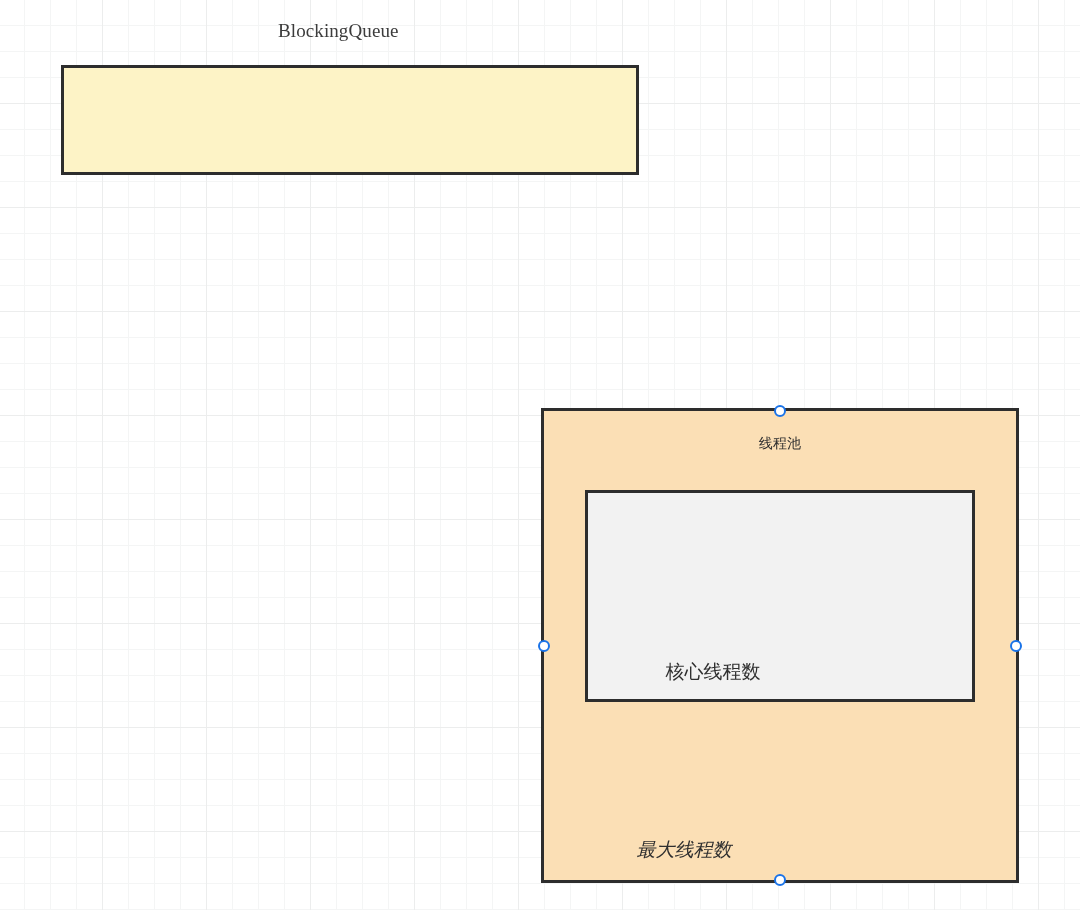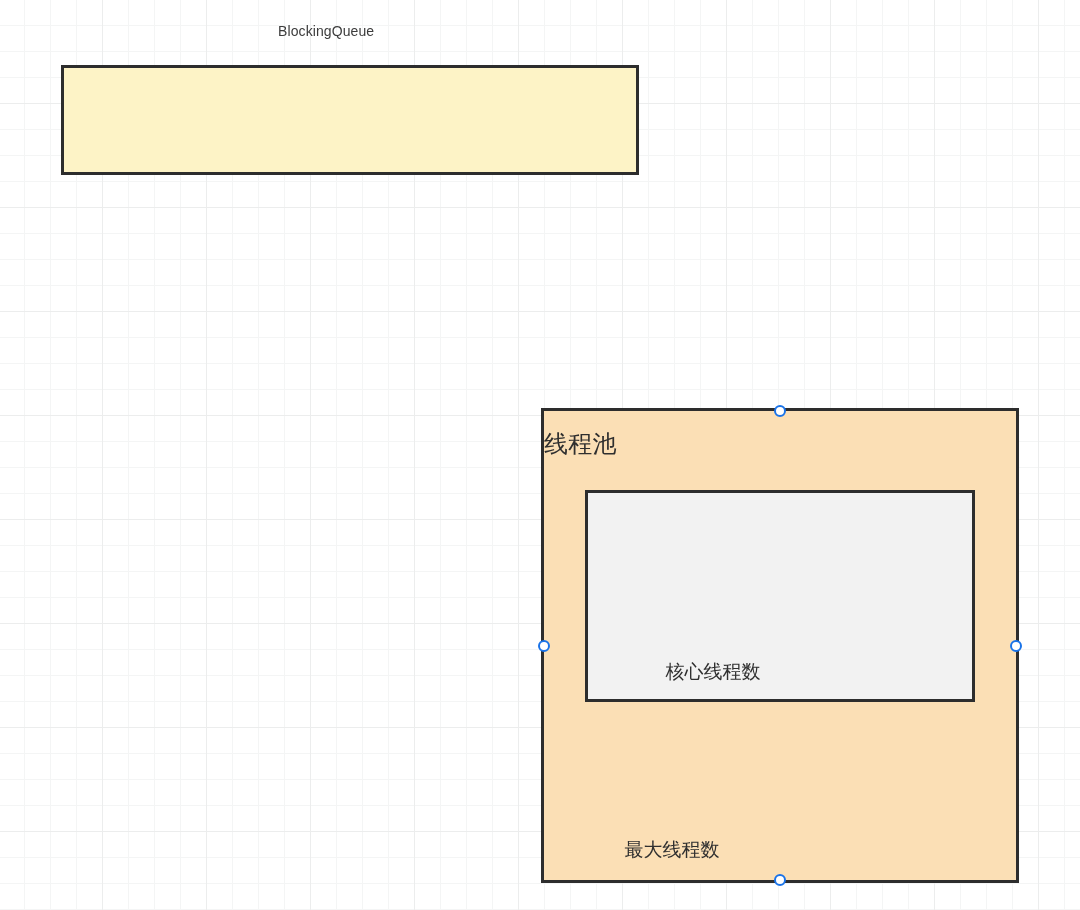--- a/index.html
+++ b/index.html
@@ -26,24 +26,25 @@
       104px 104px,
       26px 26px,
       26px 26px;
     background-position: -2px -1px, -2px -1px, -2px -1px, -2px -1px;
   }
 
   
   .free-label {
     position: absolute;
     color: #3c3c3c;
-    font-size: 14px;
+    font-size: 19px;
     line-height: 24px;
     white-space: nowrap;
     letter-spacing: 0.1px;
+    font-family: Liberation Serif, serif;
   }
   #blockingqueue-label {
     left: 278px;
     top: 19px;
   }
 
   
   .shape {
     position: absolute;
     box-sizing: border-box;
@@ -71,42 +72,44 @@
     background: #f2f2f2;
     padding-left: 28px;
   }
 
   
   .shape-title {
     position: absolute;
     left: 0;
     right: 0;
     top: 20px;
-    font-size: 24px;
+    text-align: center;
+    font-size: 14px;
     line-height: 25px;
     color: #2f2f2f;
     letter-spacing: 0.2px;
   }
   .text-block {
     position: absolute;
     font-size: 19px;
     line-height: 26px;
     color: #2f2f2f;
     text-align: center;
     white-space: nowrap;
   }
   #corepool-text {
     left: 25px;
     bottom: 14px;
     width: 200px;
   }
   #maxpool-text {
-    left: 8px;
+    left: 20px;
     bottom: 17px;
     width: 240px;
+    font-style: italic;
   }
 
   
   .handle {
     position: absolute;
     width: 12px;
     height: 12px;
     margin-left: -6px;
     margin-top: -6px;
     border-radius: 50%;

